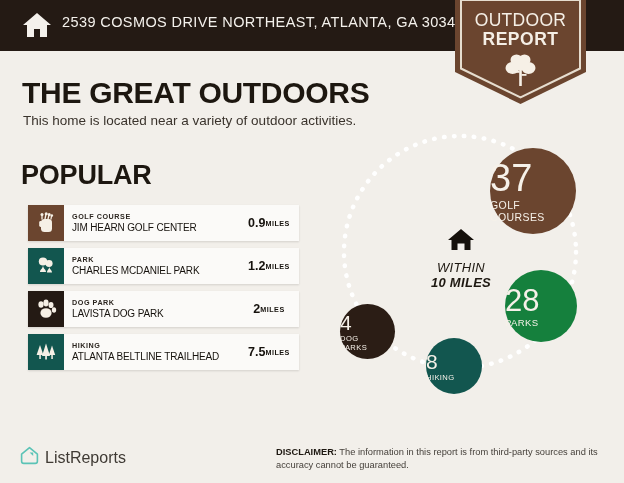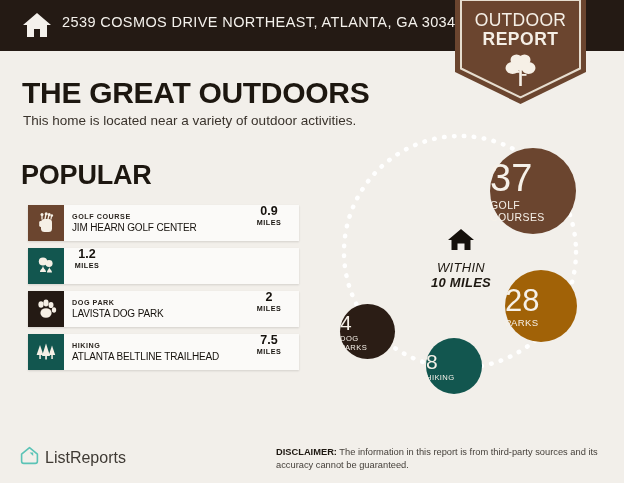--- a/index.html
+++ b/index.html
@@ -130,23 +130,23 @@
     letter-spacing: -0.15px;
     color: #16120d;
     line-height: 14px;
     white-space: nowrap;
   }
   .poi-dist {
     width: 46px;
     min-width: 46px;
     padding-right: 7px;
     display: flex;
-    flex-direction: column;
+    flex-direction: row;
     align-items: center;
-    justify-content: flex-start;
+    justify-content: center;
   }
   .poi-dist-val {
     font-size: 12.5px;
     font-weight: 700;
     color: #16120d;
     line-height: 13px;
   }
   .poi-dist-unit {
     font-size: 7.2px;
     font-weight: 700;
@@ -178,21 +178,21 @@
     left: 172px; top: 18px;
     width: 86px; height: 86px;
     background: #6b452f;
   }
   #bubble-golf .bubble-num { font-size: 38px; margin-bottom: 2px;}
   #bubble-golf .bubble-lbl { font-size: 10.5px; line-height: 12px;}
 
   #bubble-parks {
     left: 187px; top: 140px;
     width: 72px; height: 72px;
-    background: #a16207;
+    background: #15803d;
   }
   #bubble-parks .bubble-num { font-size: 31px; margin-bottom: 1px;}
   #bubble-parks .bubble-lbl { font-size: 9.5px; }
 
   #bubble-dog {
     left: 22px; top: 174px;
     width: 55px; height: 55px;
     background: #2b1d15;
   }
   #bubble-dog .bubble-num { font-size: 21px; margin-bottom: 1px;}
@@ -318,20 +318,24 @@
 
     <div class="poi-row">
       <div class="poi-icon" style="background:#12564f">
         <svg width="22" height="20" viewBox="0 0 22 20">
           <ellipse cx="8" cy="5.5" rx="4.2" ry="4" fill="#f6f0e6"></ellipse>
           <ellipse cx="14" cy="7.5" rx="3.6" ry="3.4" fill="#f6f0e6"></ellipse>
           <path d="M8 9 C8 13 5 13 5 16 L11 16 C11 13 8 13 8 9 Z" fill="#f6f0e6"></path>
           <path d="M14.3 10.4 C14.3 13.4 12 13.6 12 16.4 L17 16.4 C17 13.6 14.3 13.4 14.3 10.4 Z" fill="#f6f0e6"></path>
         </svg>
       </div>
+      <div class="poi-text">
+        <div class="poi-cat">PARK</div>
+        <div class="poi-name">CHARLES MCDANIEL PARK</div>
+      </div>
       <div class="poi-dist">
         <div class="poi-dist-val">1.2</div>
         <div class="poi-dist-unit">MILES</div>
       </div>
     </div>
 
     <div class="poi-row">
       <div class="poi-icon" style="background:#241a14">
         <svg width="22" height="21" viewBox="0 0 22 21">
           <ellipse cx="6" cy="5.5" rx="2.6" ry="3.3" fill="#f6f0e6"></ellipse>

